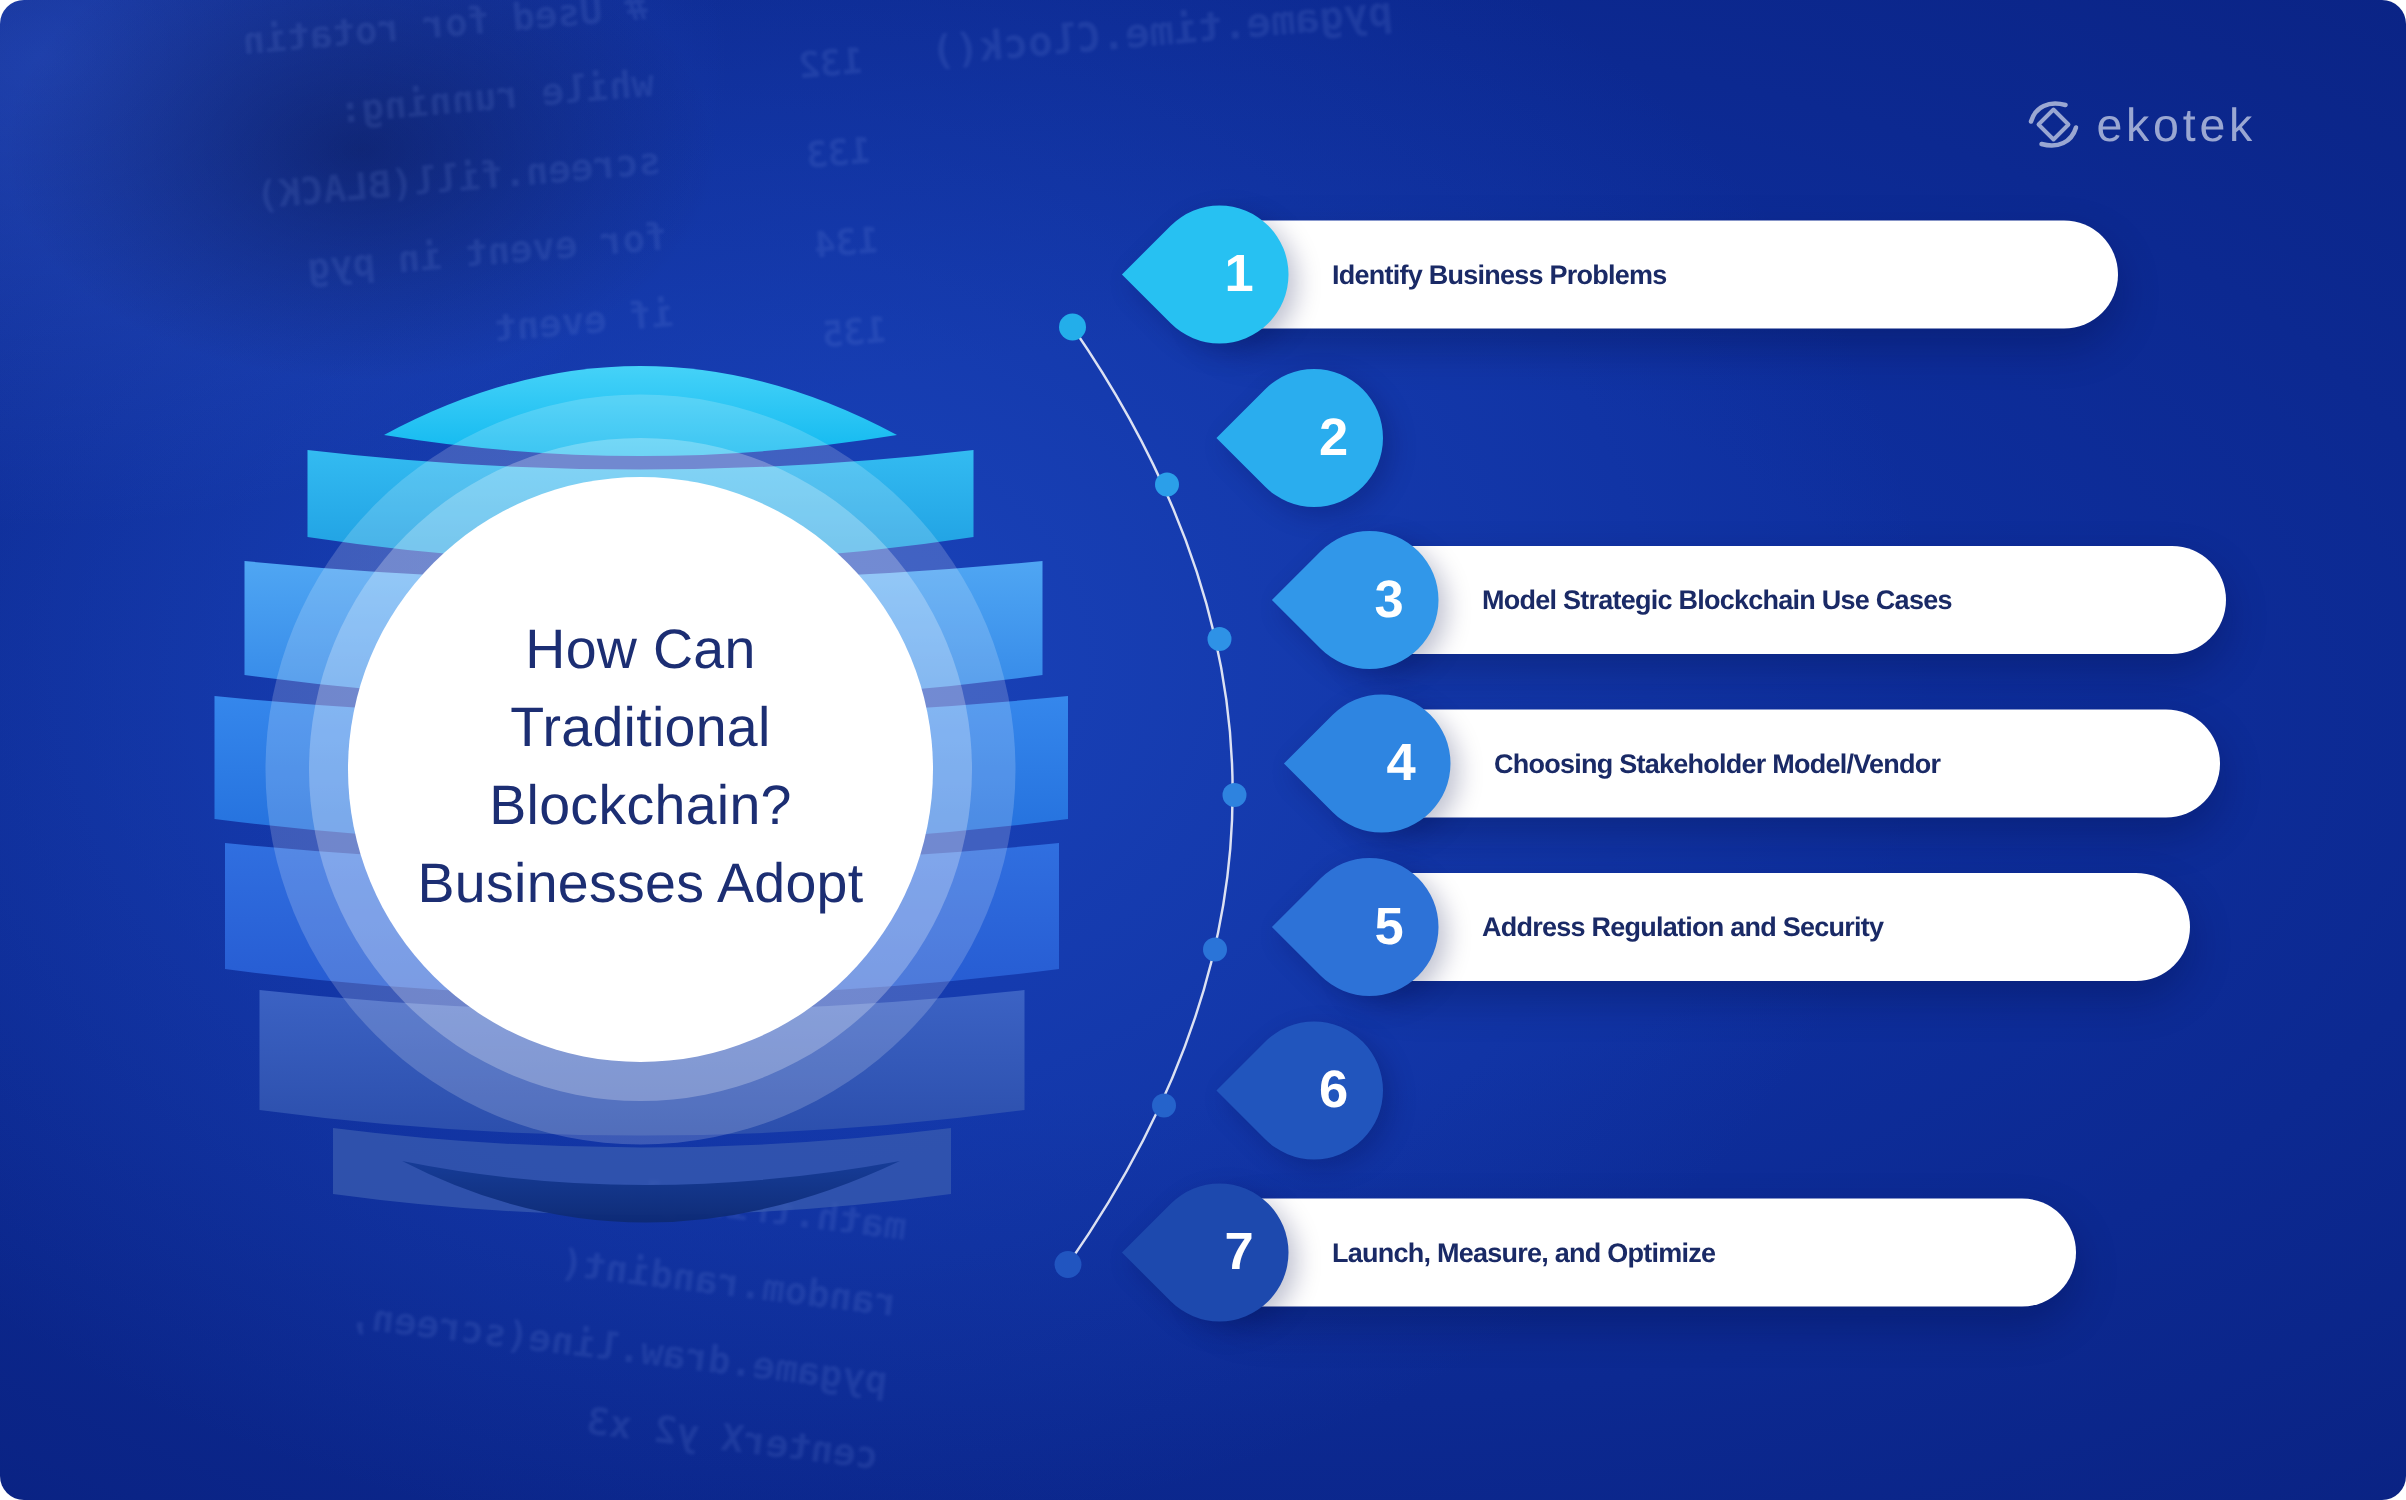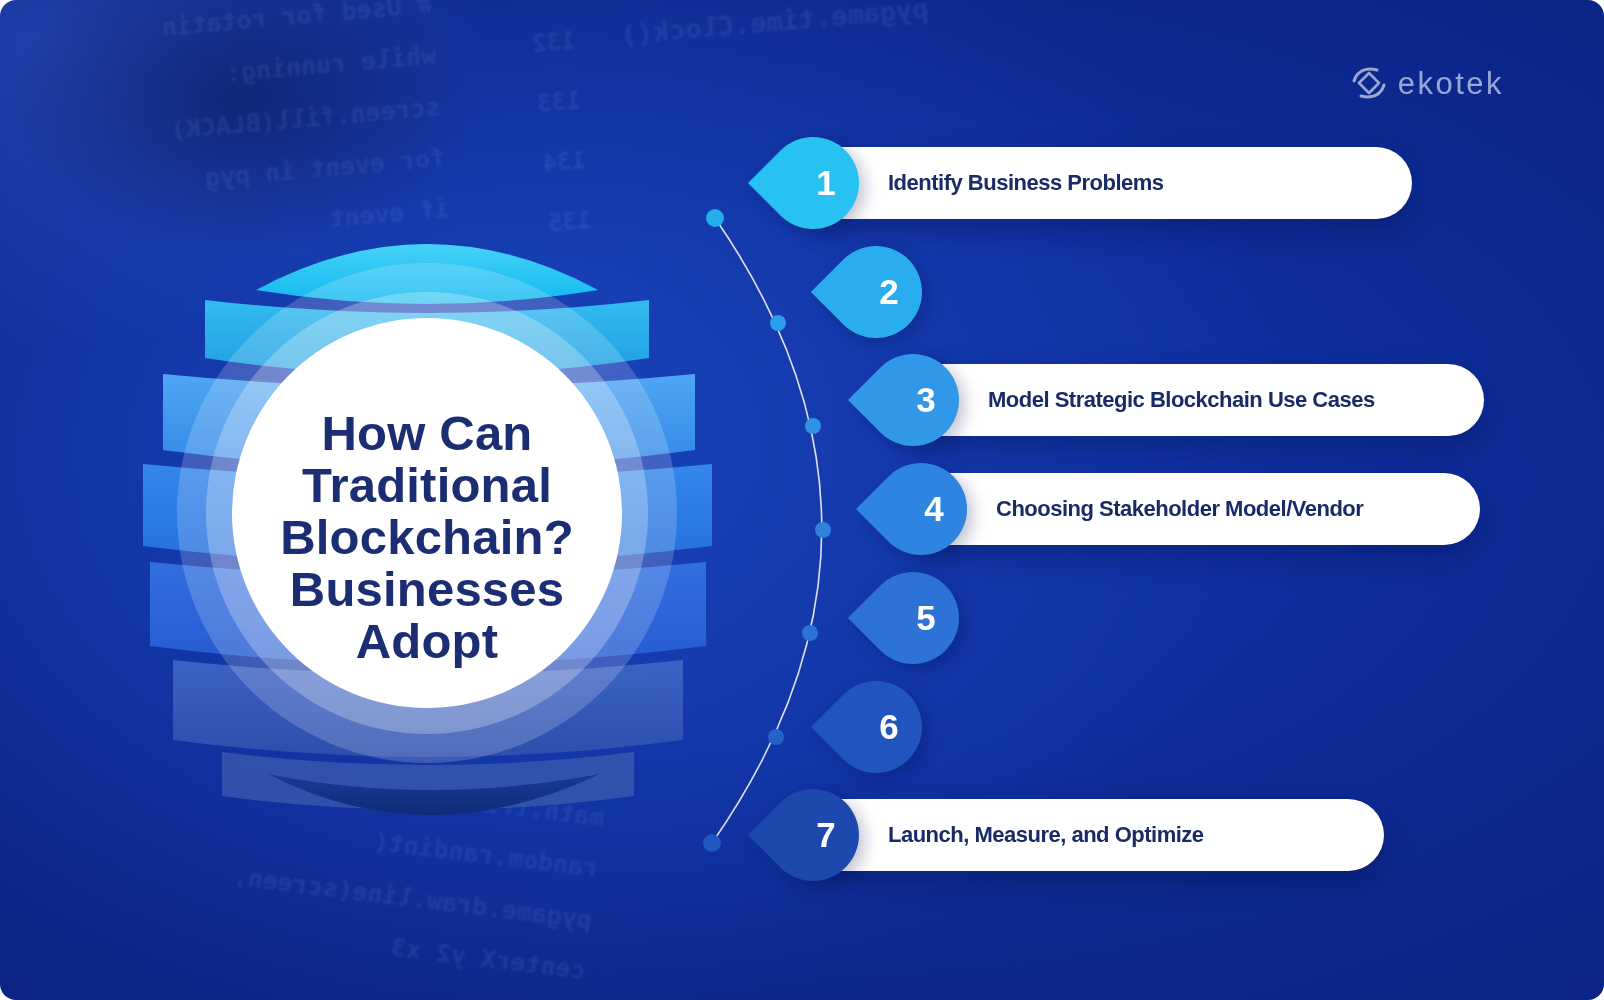--- a/index.html
+++ b/index.html
@@ -22,41 +22,41 @@
   }
   #code-top { left:170px; top:-10px; }
   #code-topright { left:620px; top:-6px; font-size:27px; }
   #code-linenums { left:540px; top:12px; line-height:2.5; font-size:24px; }
   #code-bottom { left:235px; top:770px; transform:scaleX(-1) rotate(-7deg); }
   
   #decor { position:absolute; left:0; top:0; }
   
   .title {
     position:absolute; left:238px; top:407px; width:378px;
-    text-align:center; color:#1c2e73; font-weight:bold; font-size:49px; line-height:52px;
+    text-align:center; color:#1c2e73; font-weight:normal; font-size:37px; line-height:52px;
     letter-spacing:0.2px;
   }
   
   #steps-layer { position:absolute; left:0; top:0; width:100%; height:100%; }
   .step { position:absolute; width:740px; height:72px; }
   .step:nth-child(1){ left:748px; top:147px; --w:609px; }
   .step:nth-child(2){ left:811px; top:256px; --w:594px; }
   .step:nth-child(3){ left:848px; top:364px; --w:581px; }
   .step:nth-child(4){ left:856px; top:473px; --w:569px; }
   .step:nth-child(5){ left:848px; top:582px; --w:557px; }
   .step:nth-child(6){ left:811px; top:691px; --w:574px; }
   .step:nth-child(7){ left:748px; top:799px; --w:581px; }
   .pill {
     position:absolute; left:55px; top:0; width:var(--w); height:72px;
     background:#ffffff; border-radius:36px;
     display:flex; align-items:center; padding-left:85px; box-sizing:border-box;
     box-shadow:0 12px 28px rgba(3,10,60,0.30); z-index:1;
   }
   .pill .label {
-    font-size:22px; font-weight:700; letter-spacing:-0.5px; color:#1a2a66; white-space:nowrap;
+    font-size:18px; font-weight:700; letter-spacing:-0.5px; color:#1a2a66; white-space:nowrap;
   }
   .badge {
     position:absolute; left:0; top:-29px; width:130px; height:130px; z-index:2;
   }
   .badge .pin {
     position:absolute; left:19px; top:19px; width:92px; height:92px;
     border-radius:0 50% 50% 50%; transform:rotate(-45deg);
     box-shadow:0 8px 16px rgba(4,12,70,0.25);
   }
   .badge .num {
@@ -200,20 +200,23 @@
     <div class="pill">
       <span class="label">Choosing Stakeholder Model/Vendor</span>
     </div>
     <div class="badge">
       <div class="pin" style="background: rgb(46, 133, 225);"></div>
       <span class="num">4</span>
     </div>
   </div>
 
   <div class="step">
+    <div class="pill">
+      <span class="label">Address Regulation and Security</span>
+    </div>
     <div class="badge">
       <div class="pin" style="background: rgb(45, 114, 215);"></div>
       <span class="num">5</span>
     </div>
   </div>
 
   <div class="step">
     <div class="badge">
       <div class="pin" style="background: rgb(33, 85, 189);"></div>
       <span class="num">6</span>

